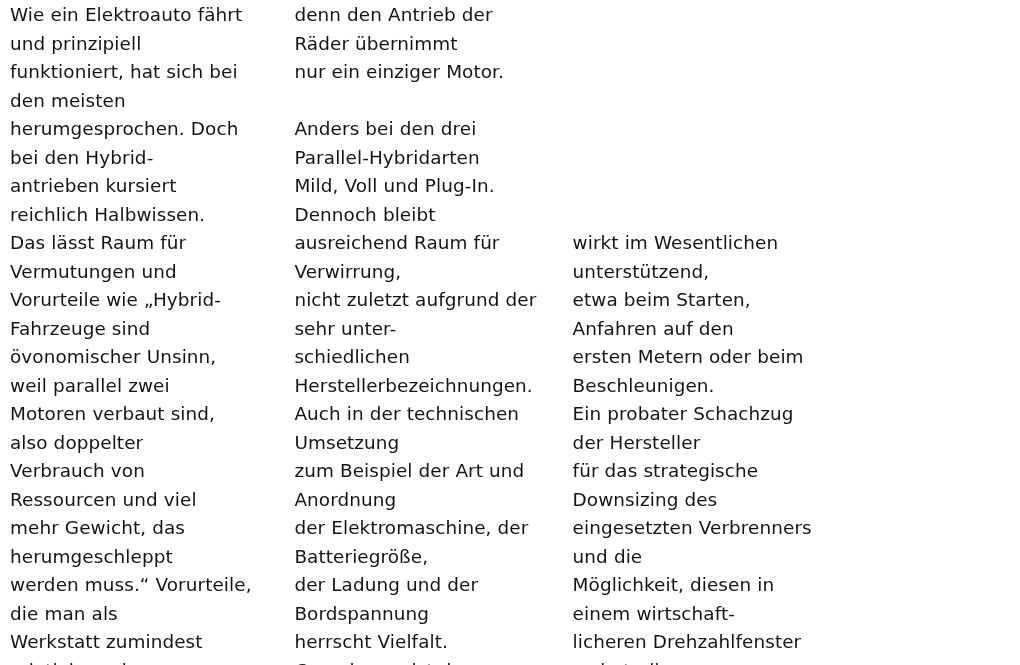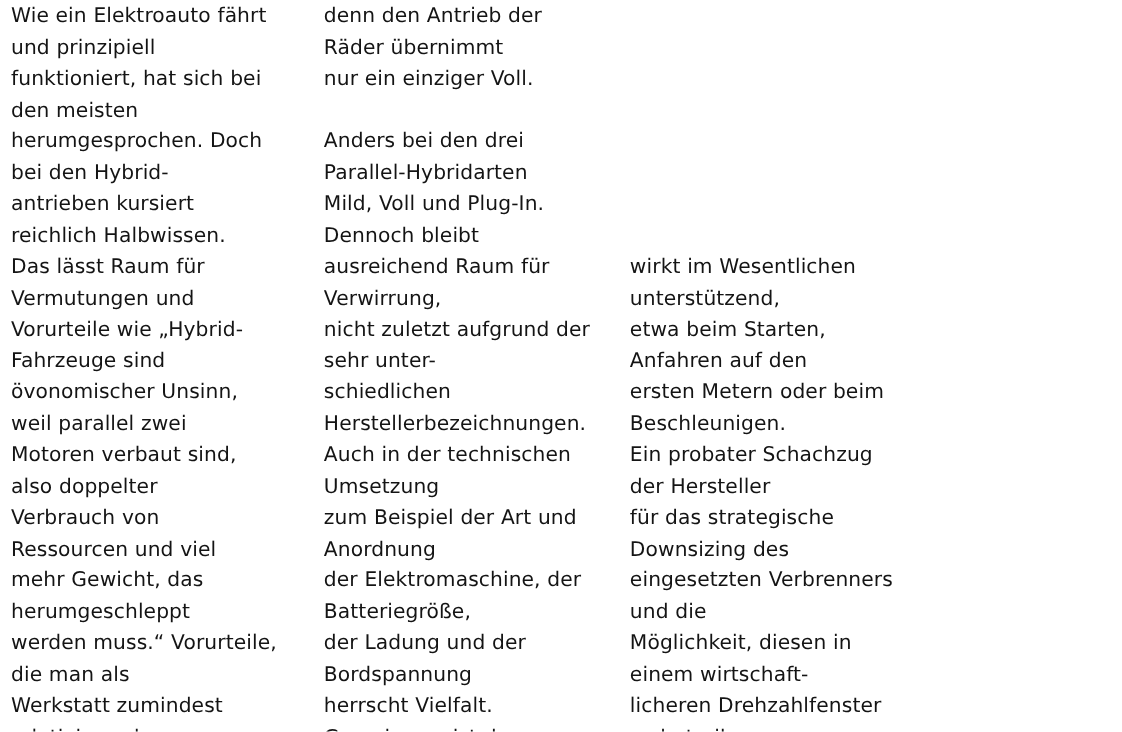--- a/index.html
+++ b/index.html
@@ -91,21 +91,21 @@
 mehr Gewicht, das herumgeschleppt
 werden muss.“ Vorurteile, die man als
 Werkstatt zumindest relativieren kann.</p>
 
       </div>
     </div>
 
     <div class="column col-2">
       <div class="col-inner">
         <p class="para">denn den Antrieb der Räder übernimmt
-nur ein einziger Voll.</p>
+nur ein einziger Motor.</p>
         <p class="para">Anders bei den drei Parallel-Hybridarten
 Mild, Voll und Plug-In. Dennoch bleibt
 ausreichend Raum für Verwirrung,
 nicht zuletzt aufgrund der sehr unter-
 schiedlichen Herstellerbezeichnungen.
 Auch in der technischen Umsetzung
 zum Beispiel der Art und Anordnung
 der Elektromaschine, der Batteriegröße,
 der Ladung und der Bordspannung
 herrscht Vielfalt. Gemeinsam ist den

